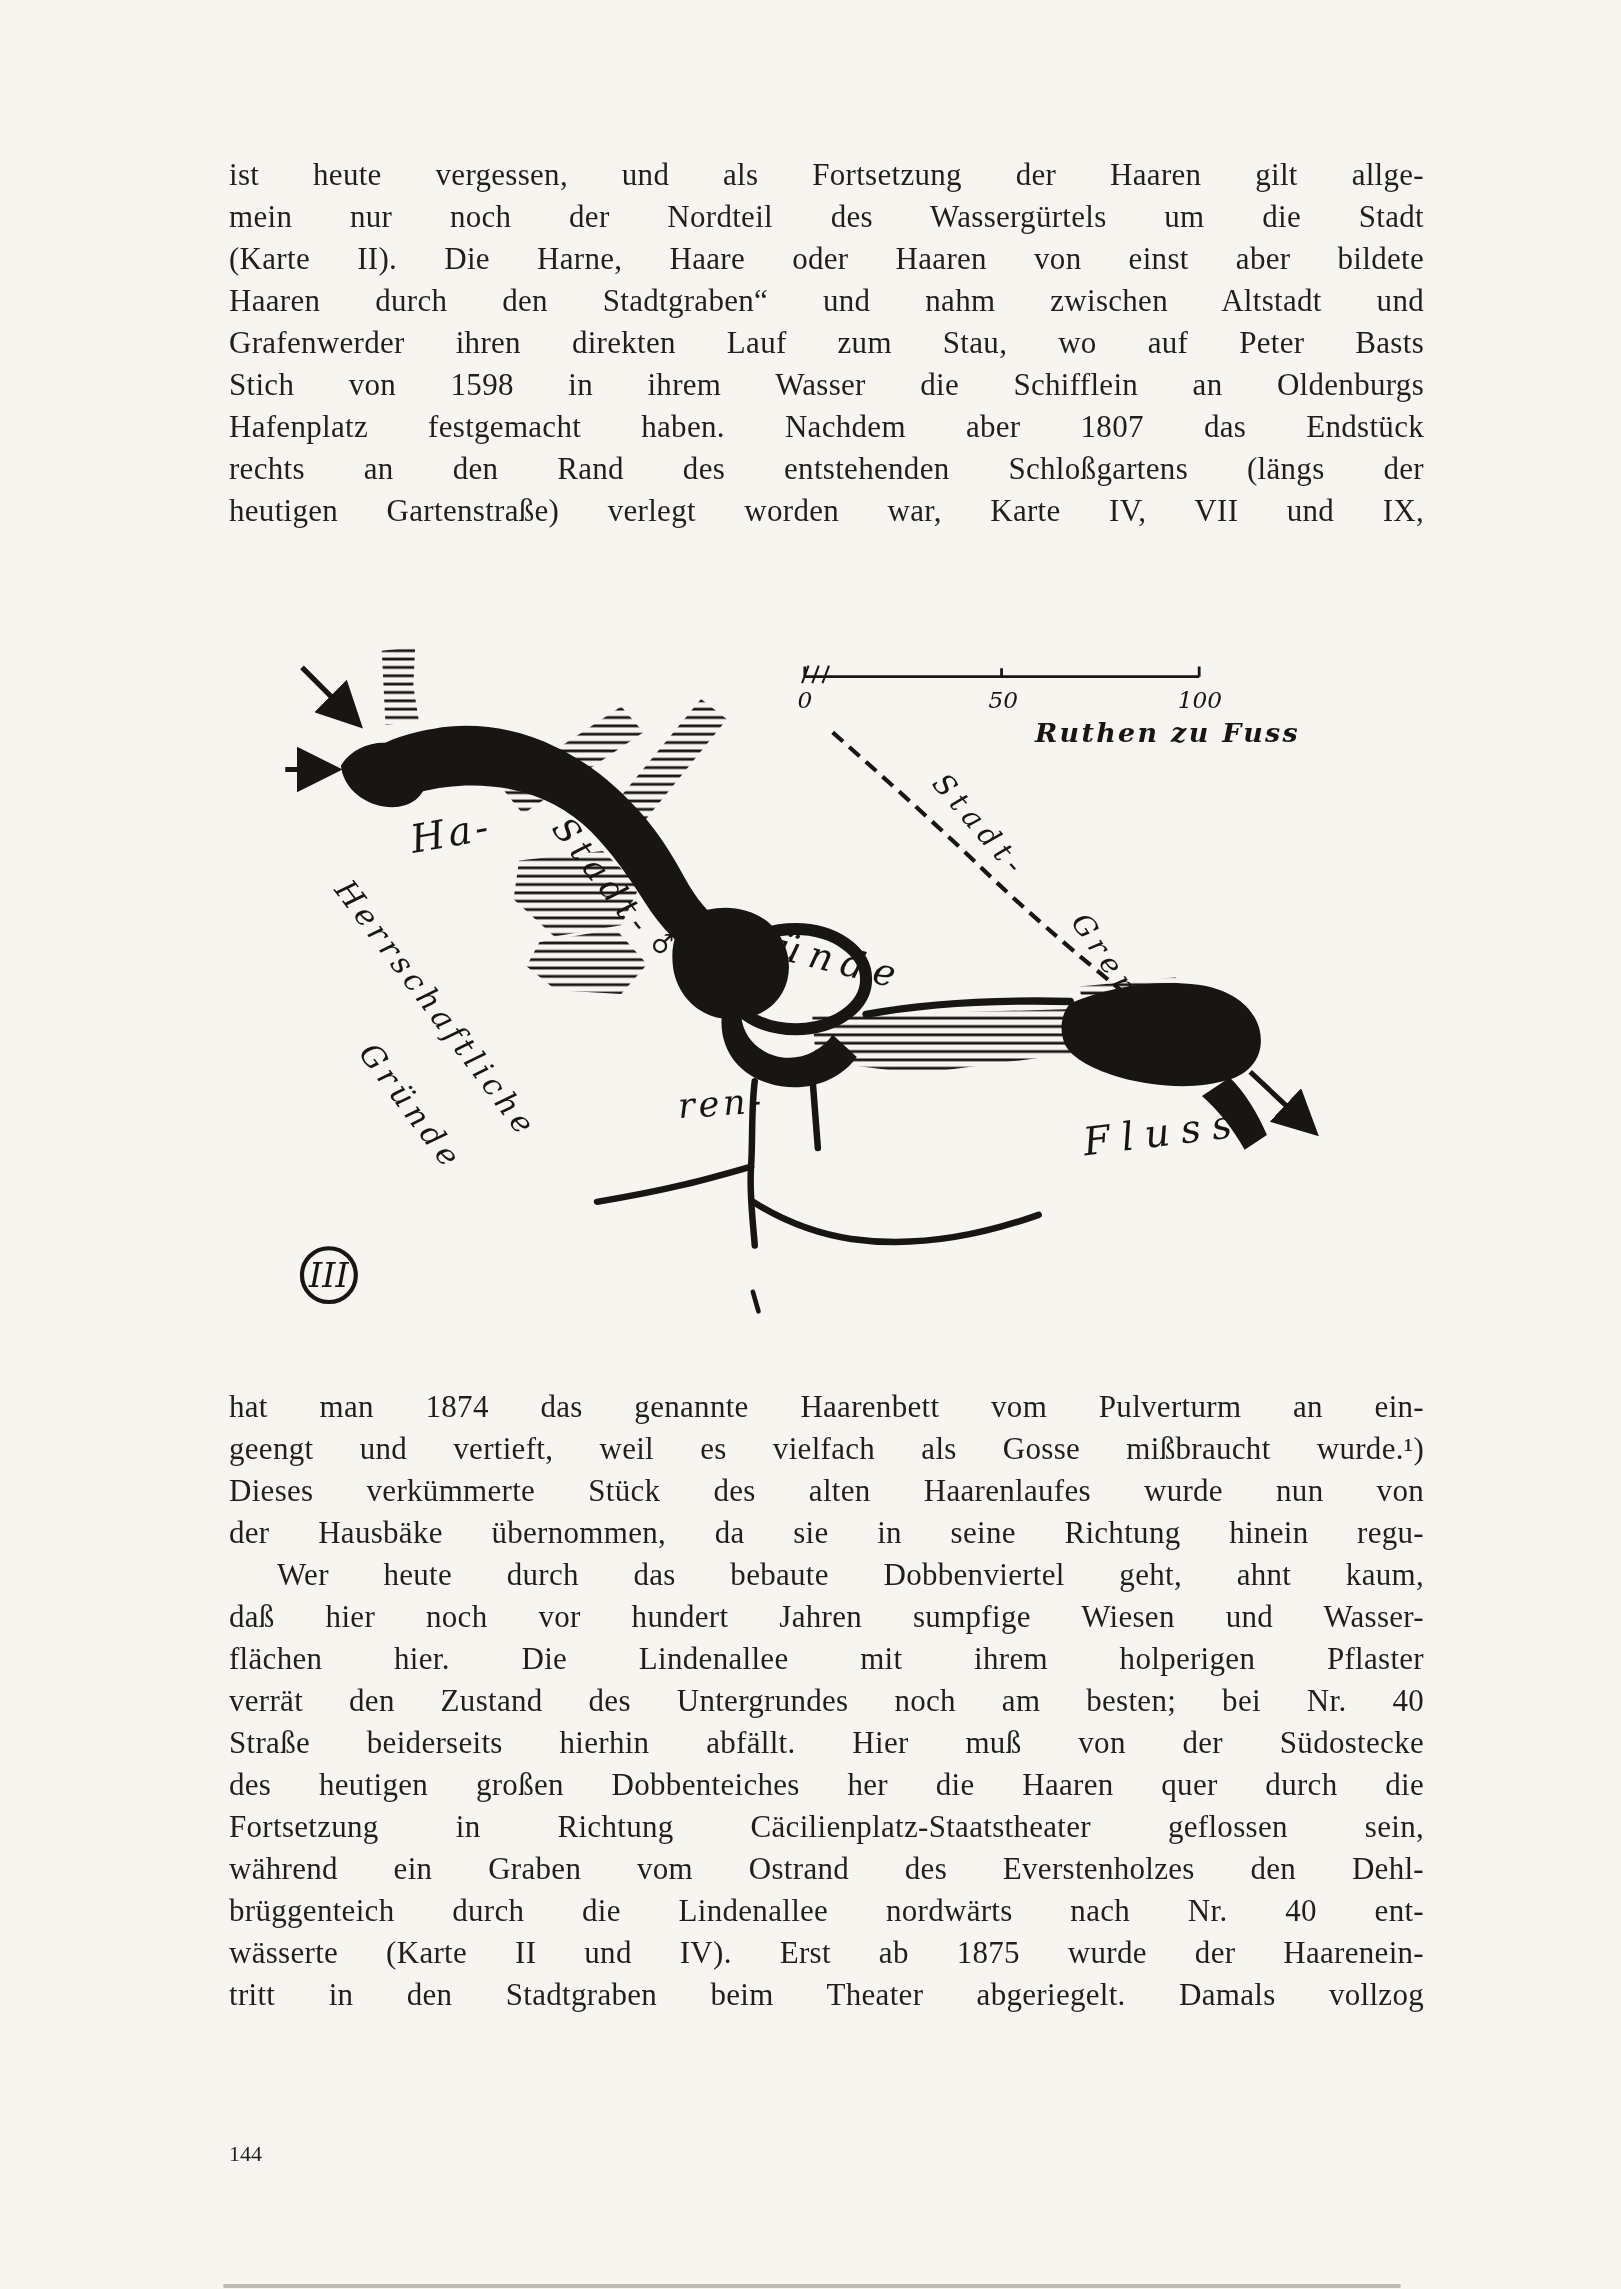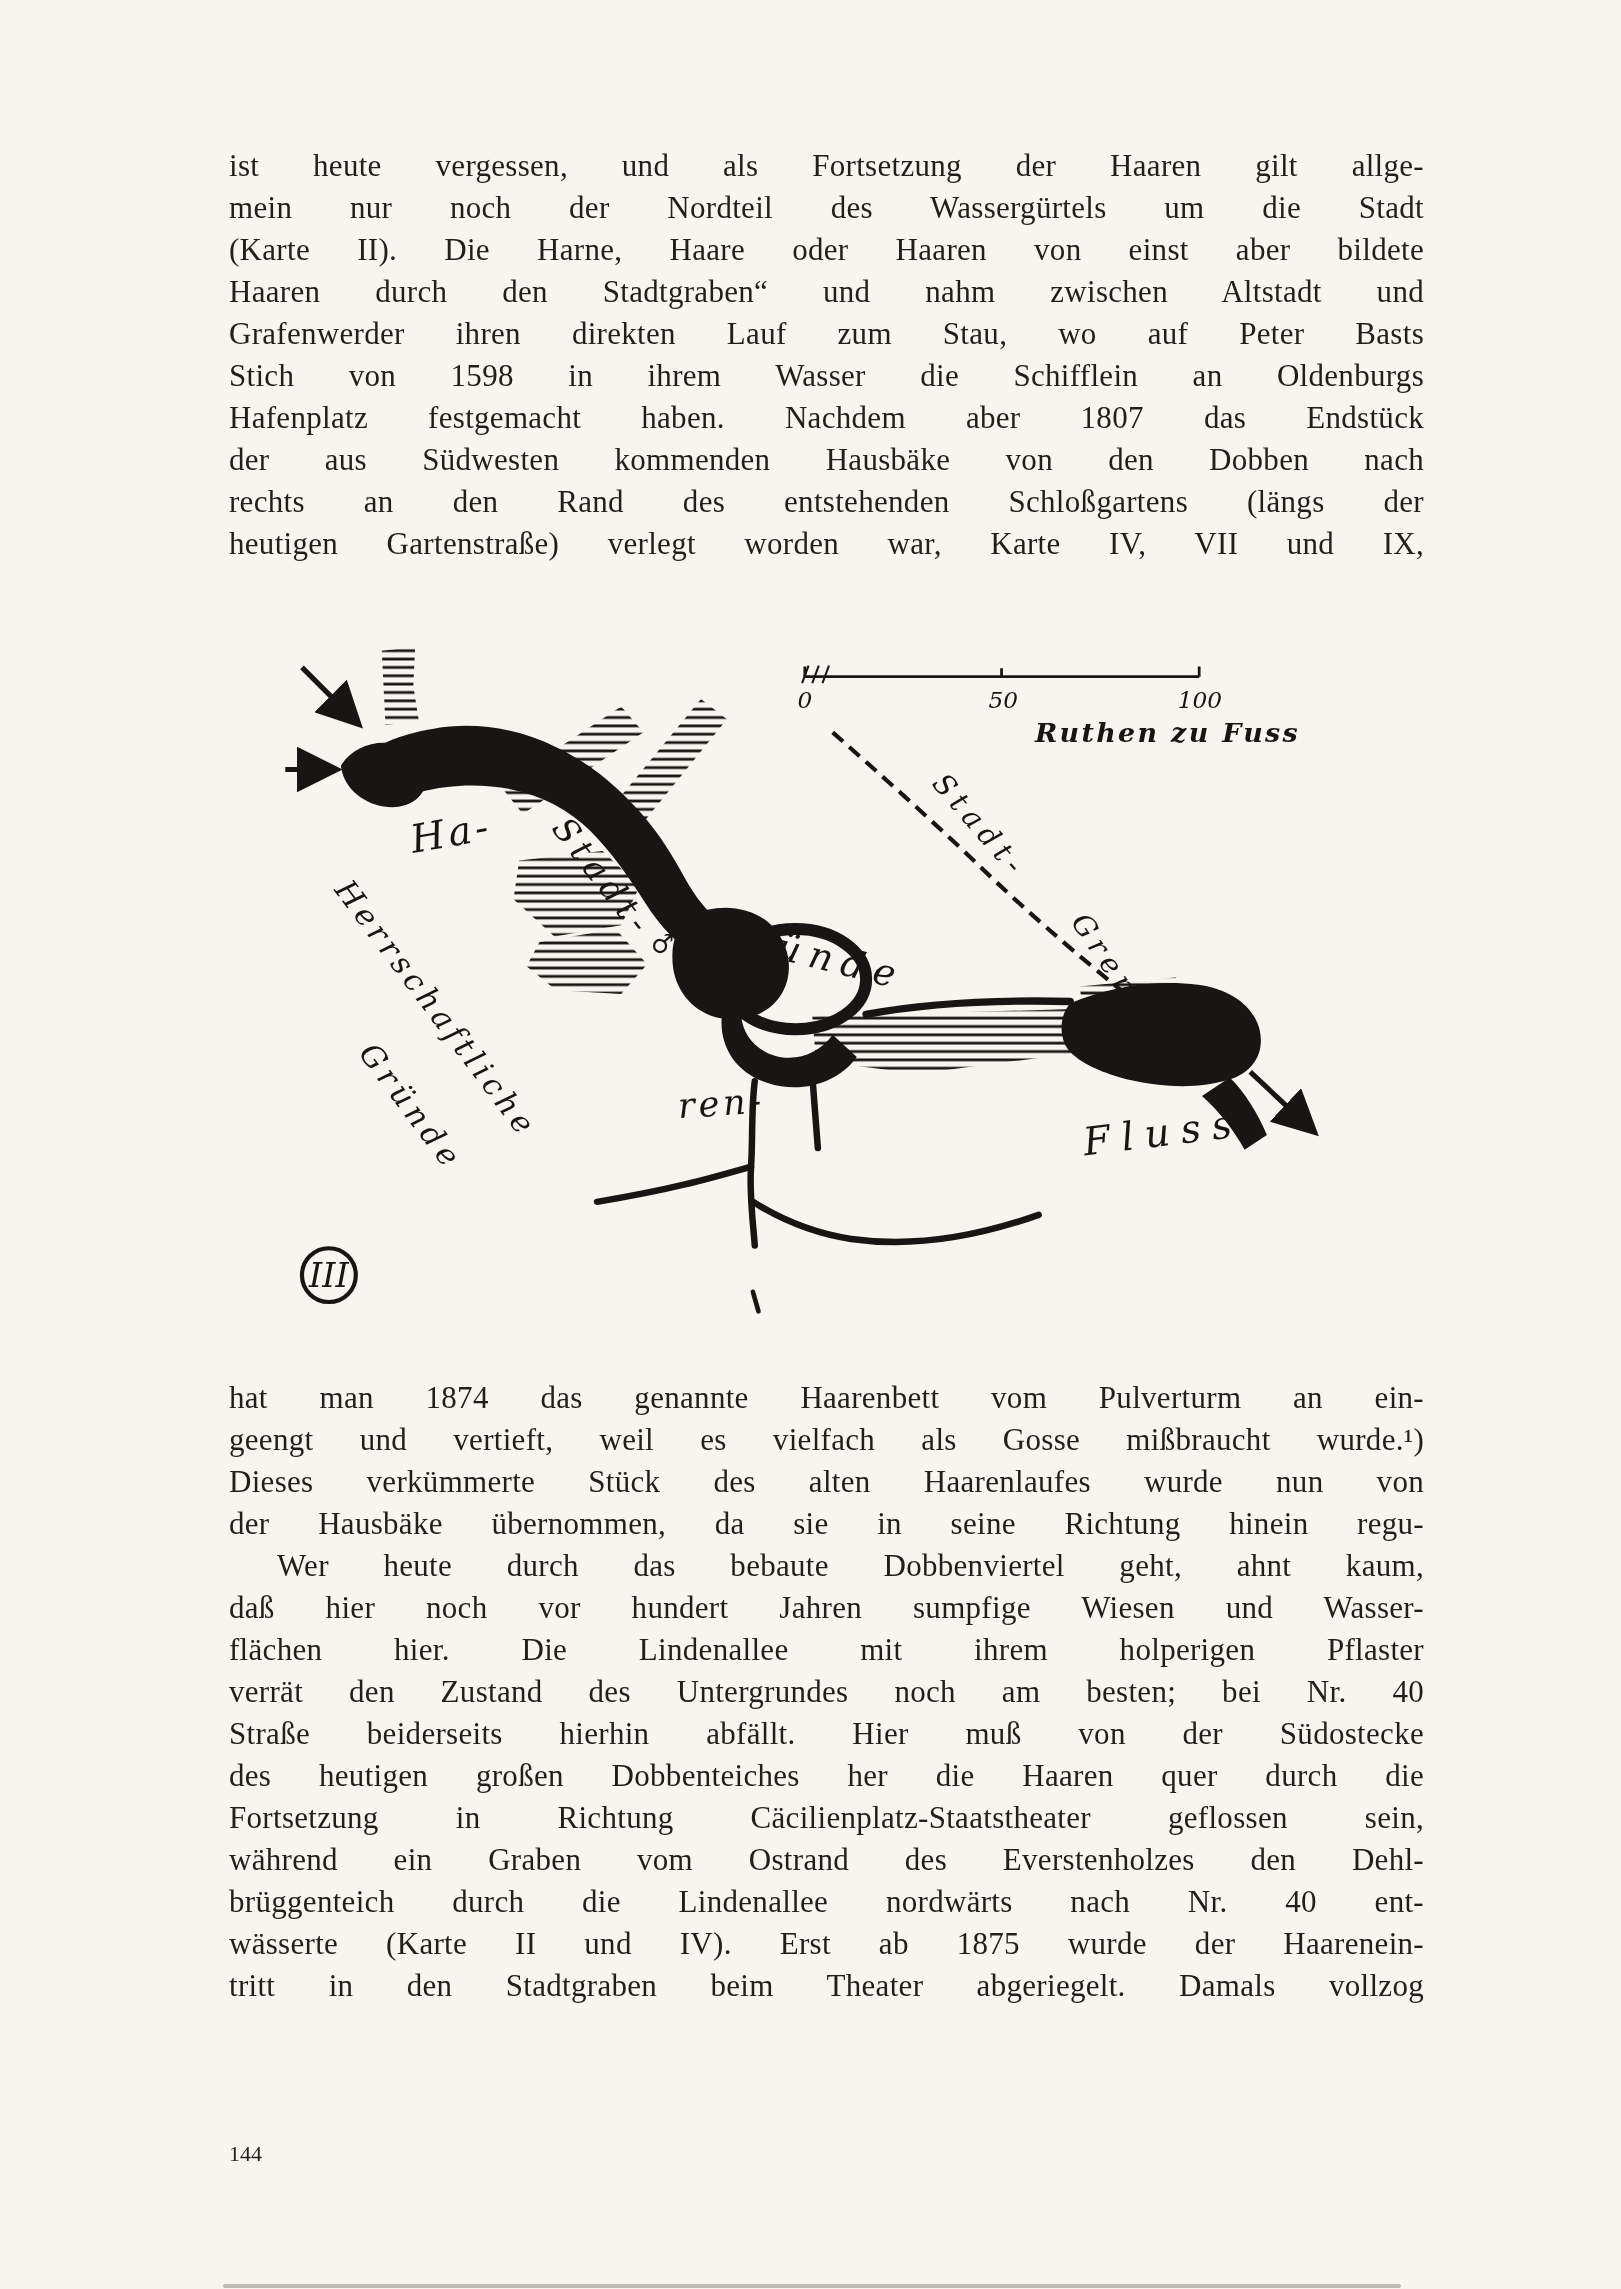--- a/index.html
+++ b/index.html
@@ -5,21 +5,21 @@
   html,body{margin:0;padding:0;}
   body{
     width:1621px;height:2289px;position:relative;
     background:#f6f5f0;
     font-family:"Liberation Serif",serif;
     color:#1f1d1b;overflow:hidden;
   }
   .text-block{
     position:absolute;left:229px;width:1195px;
     font-size:31px;line-height:42px;
-    letter-spacing:0.3px;color:#211f1c;
+    letter-spacing:0.3px;color:#211f1c;margin-top:9px;
   }
   .tline{text-align:justify;text-align-last:justify;white-space:normal;}
   .tlast{text-align-last:left;}
   .indent-first .tline:first-child{text-indent:48px;}
   .page-number{
     position:absolute;left:229px;top:2141px;
     font-size:22px;color:#211f1c;
   }
   .map-wrap{position:absolute;left:276px;top:647px;width:1067px;height:694px;}
   .maplbl{font-family:"DejaVu Serif",serif;font-style:italic;fill:#181614;}
@@ -29,21 +29,20 @@
 <body>
 
 <div class="text-block" style="top:145px">
     <div class="tline">ist heute vergessen, und als Fortsetzung der Haaren gilt allge-</div>
     <div class="tline">mein nur noch der Nordteil des Wassergürtels um die Stadt</div>
     <div class="tline">(Karte II).  Die Harne, Haare oder Haaren von einst aber bildete</div>
     <div class="tline">Haaren durch den Stadtgraben“ und nahm zwischen Altstadt und</div>
     <div class="tline">Grafenwerder ihren direkten Lauf zum Stau, wo auf Peter Basts</div>
     <div class="tline">Stich von 1598 in ihrem Wasser die Schifflein an Oldenburgs</div>
     <div class="tline">Hafenplatz festgemacht haben.  Nachdem aber 1807 das Endstück</div>
-    <div class="tline">der aus Südwesten kommenden Hausbäke von den Dobben nach</div>
     <div class="tline">rechts an den Rand des entstehenden Schloßgartens (längs der</div>
     <div class="tline">heutigen Gartenstraße) verlegt worden war, Karte IV, VII und IX,</div>
   </div>
 
 <div class="map-wrap">
 <svg width="1067" height="694" viewBox="0 0 1150 748">
   <defs>
     <pattern id="hatch" patternUnits="userSpaceOnUse" width="10" height="9">
       <line x1="0" y1="4" x2="10" y2="4" stroke="#181614" stroke-width="3"></line>
     </pattern>

